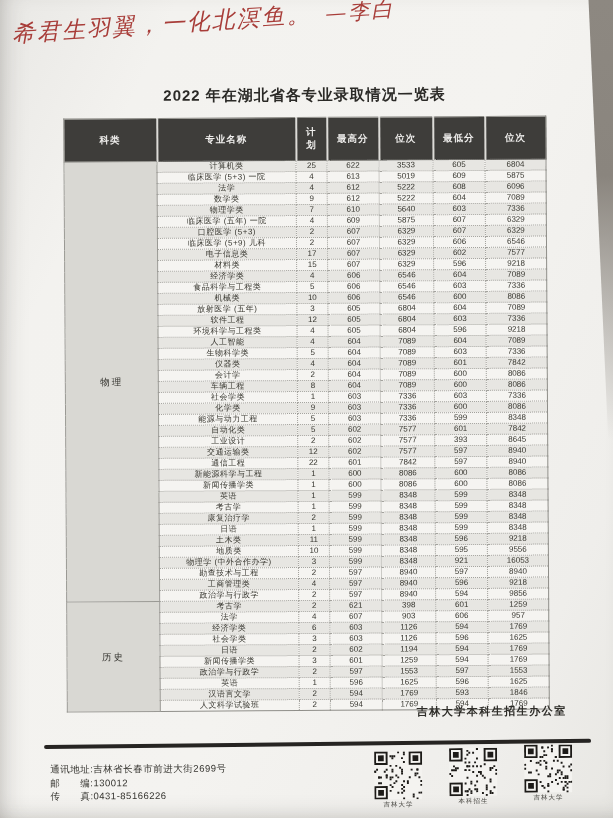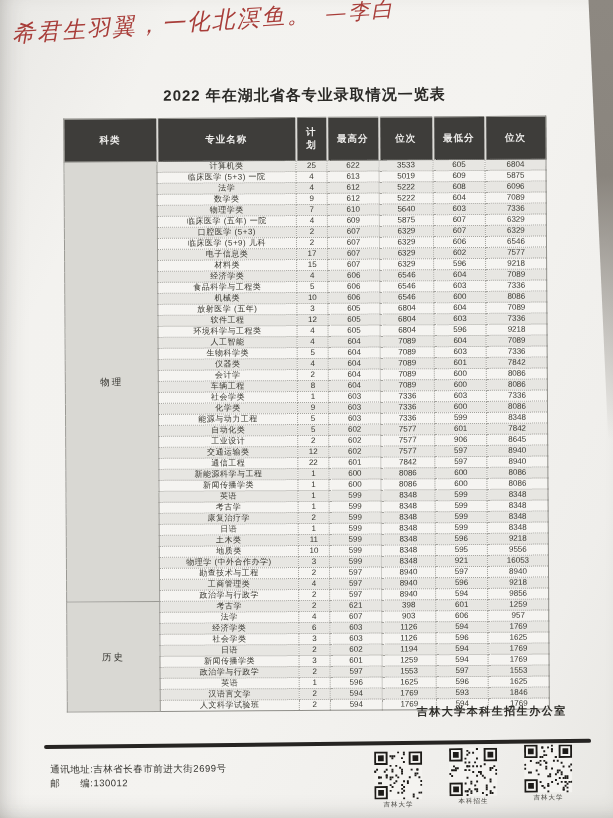--- a/index.html
+++ b/index.html
@@ -313,21 +313,21 @@
               <td class="d c2">602</td>
               <td class="d c3">7577</td>
               <td class="d c4">601</td>
               <td class="d c5">7842</td>
             </tr>
             <tr>
               <td class="d c0">工业设计</td>
               <td class="d c1">2</td>
               <td class="d c2">602</td>
               <td class="d c3">7577</td>
-              <td class="d c4">906</td>
+              <td class="d c4">393</td>
               <td class="d c5">8645</td>
             </tr>
             <tr>
               <td class="d c0">交通运输类</td>
               <td class="d c1">12</td>
               <td class="d c2">602</td>
               <td class="d c3">7577</td>
               <td class="d c4">597</td>
               <td class="d c5">8940</td>
             </tr>
@@ -519,20 +519,21 @@
           </tbody>
       </table>
 
       <div class="signature">吉林大学本科生招生办公室</div>
 
       <div class="rule"></div>
 
       <div class="contact">
         <div><span class="lbl">通讯地址:</span><span>吉林省长春市前进大街2699号</span></div>
         <div><span class="lbl">邮　　编:</span><span>130012</span></div>
+        <div><span class="lbl">传　　真:</span><span>0431-85166226</span></div>
       </div>
 
       <div class="qrs">
         <div class="qr-wrap">
           <svg class="qr" viewBox="0 0 25 25">
               <rect x="0" y="0" width="25" height="25" fill="#f4f3f0"></rect>
               <rect x="0" y="0" width="7" height="7" fill="#1d1b18"></rect>
               <rect x="1" y="1" width="5" height="5" fill="#f4f3f0"></rect>
               <rect x="2" y="2" width="3" height="3" fill="#1d1b18"></rect>
               <rect x="18" y="0" width="7" height="7" fill="#1d1b18"></rect>

